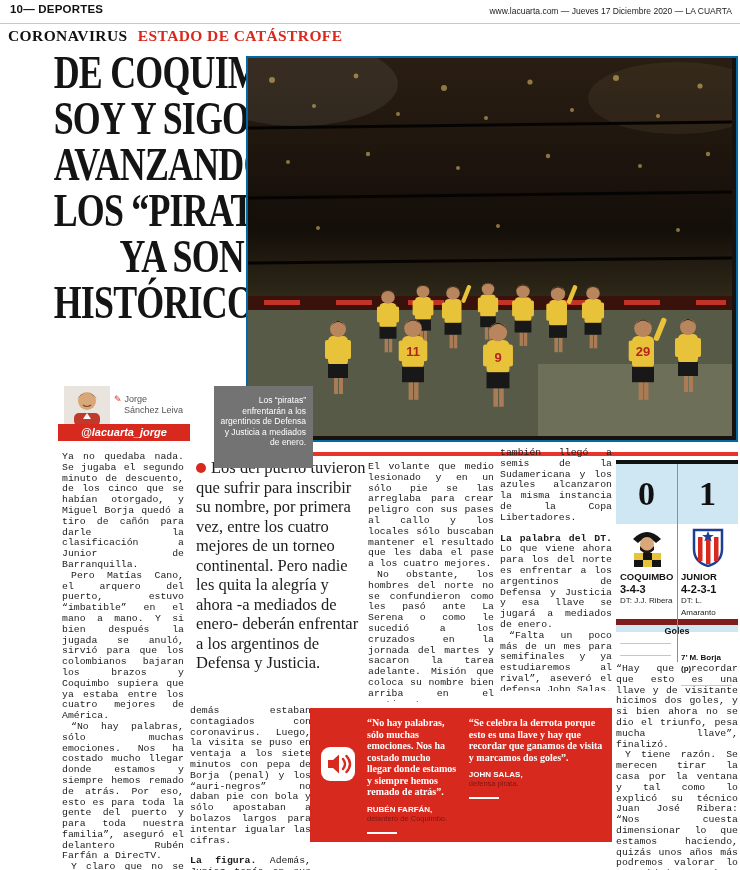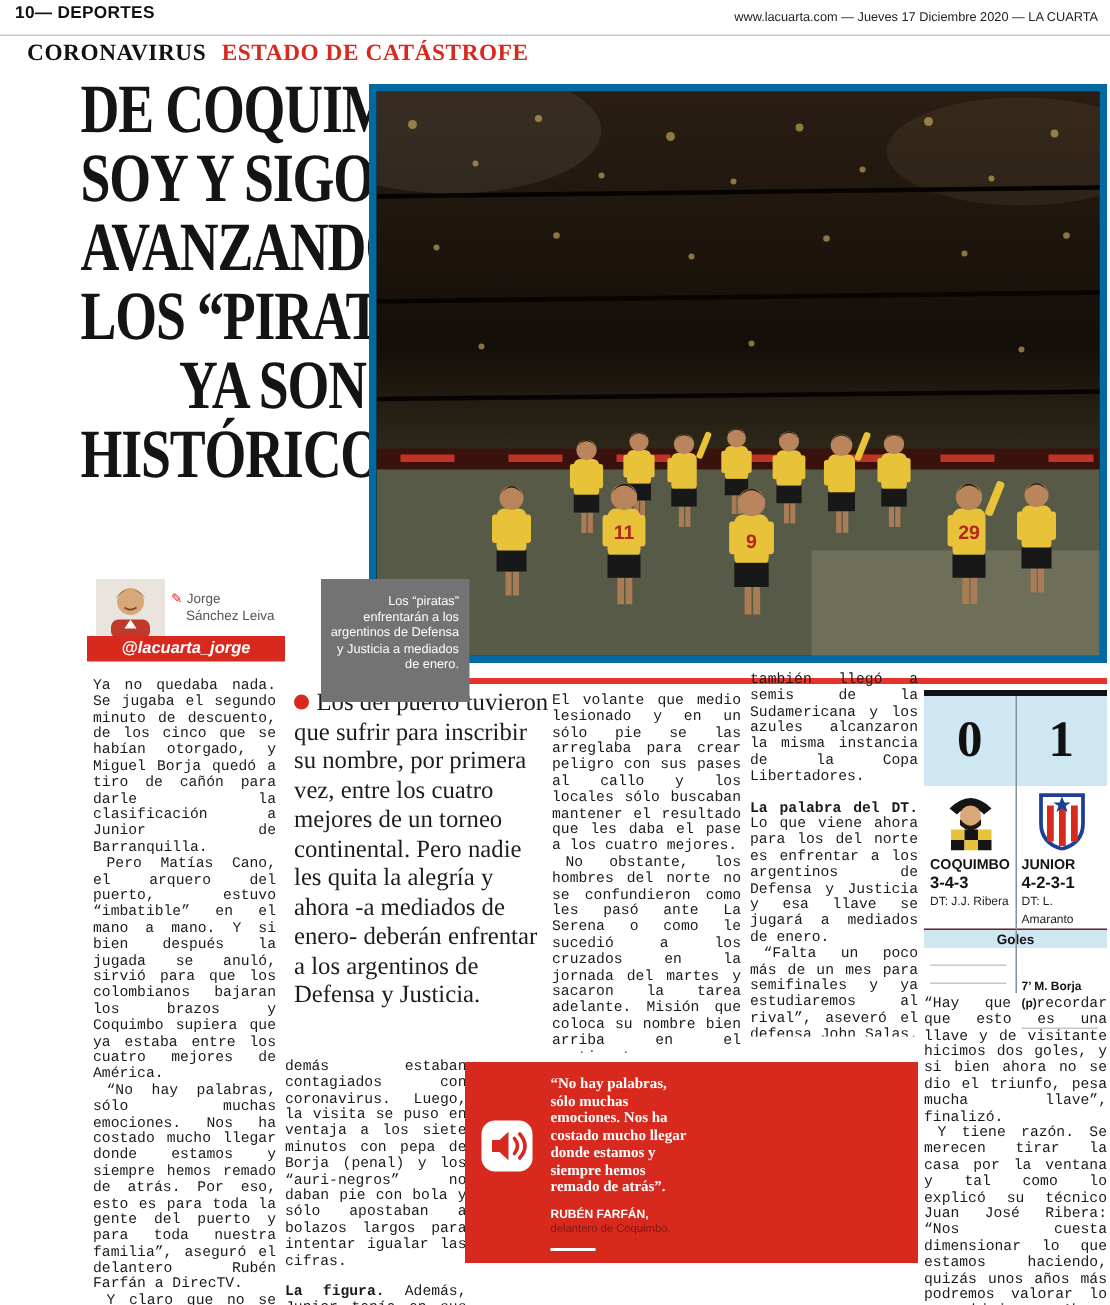--- a/index.html
+++ b/index.html
@@ -6,32 +6,32 @@
   * { box-sizing:border-box; }
   .page { position:relative; width:740px; height:870px; background:#fff; overflow:hidden;
           font-family:"Liberation Serif", serif; color:#121212; }
 
   
   .topbar-left  { position:absolute; top:3px; left:10px; font-family:"Liberation Sans",sans-serif;
                   font-weight:bold; font-size:11.5px; letter-spacing:.2px; color:#111; }
   .topbar-right { position:absolute; top:6px; right:8px; font-family:"Liberation Sans",sans-serif;
                   font-size:8.5px; color:#222; }
   .toprule { position:absolute; top:23px; left:0; width:740px; height:1px; background:#c9c9c9; }
-  .kicker { position:absolute; top:27px; left:18px; font-weight:bold; font-size:15.5px; letter-spacing:.4px; }
+  .kicker { position:absolute; top:27px; left:8px; font-weight:bold; font-size:15.5px; letter-spacing:.4px; }
   .kicker .k-red { color:#d8291e; margin-left:6px; }
 
   
   .headline { position:absolute; top:50px; left:0; width:244px; text-align:right;
               font-weight:bold; color:#141414; }
   .headline .hl { display:block; white-space:nowrap; font-size:46px; line-height:46px;
                   letter-spacing:-1px; transform:scaleX(.78); transform-origin:100% 50%; }
 
   
   .photo { position:absolute; left:246px; top:56px; width:492px; height:386px;
-           border:5px solid #0369a1; background:#17120d; overflow:hidden; }
+           border:2px solid #0369a1; background:#17120d; overflow:hidden; }
   .caption { position:absolute; left:214px; top:386px; width:99px; height:82px; background:#737373;
              color:#fff; font-family:"Liberation Sans",sans-serif; font-size:8.5px; line-height:10.5px;
              text-align:right; padding:9px 7px 6px 6px; z-index:6; }
   .redrule { position:absolute; left:280px; top:452px; width:458px; height:4px; background:#e8332a; }
 
   
   .avatar { position:absolute; left:64px; top:386px; width:46px; height:40px; background:#e9e5de;
             overflow:hidden; }
   .author { position:absolute; left:114px; top:394px; font-family:"Liberation Sans",sans-serif;
             font-size:9px; line-height:11px; color:#555; }
@@ -66,21 +66,21 @@
   .sb-scores .cell { flex:1; display:flex; align-items:center; justify-content:center;
                      font-family:"Liberation Serif",serif; font-weight:bold; font-size:34px; color:#111; }
   .sb-crests { display:flex; height:46px; background:#fff; }
   .sb-crests .cell { flex:1; display:flex; align-items:center; justify-content:center; }
   .sb-row { display:flex; }
   .sb-row .cell { flex:1; padding-left:4px; }
   .sb-name { font-weight:bold; font-size:9.5px; line-height:13px; }
   .sb-form { font-weight:bold; font-size:11px; line-height:12px; }
   .sb-dt   { font-size:8px; line-height:12px; color:#222; }
   .sb-goles { height:13px; background:#cfe7f3; text-align:center; font-weight:bold; font-size:9px;
-              line-height:13px; border-top:1px solid #7f1d1d; }
+              line-height:13px; border-top:6px solid #7f1d1d; }
   .sb-goals { display:flex; height:42px; }
   .sb-goals .cell { flex:1; padding:0 6px 0 4px; font-size:8px; font-weight:bold; line-height:11px; }
   .sb-goals .rule { height:0; border-bottom:1px solid #c6c6c6; margin-top:11px; }
   .sb-divider { position:absolute; left:50%; top:4px; width:1px; height:198px; background:#7f929d; }
 
   
   .quotebox { position:absolute; left:310px; top:708px; width:302px; height:134px; background:#d8291e;
               display:flex; padding:9px 8px 8px 9px; color:#fff; }
   .qb-icon { width:46px; flex:none; padding-top:28px; }
   .qb-quote { font-size:10px; line-height:11.5px; font-weight:bold; }
@@ -323,15 +323,21 @@
         <path d="M24 14 q4 5 0 10" stroke="#d8291e" stroke-width="2.4" fill="none" stroke-linecap="round"></path>
         <path d="M27.5 11 q7 8 0 16" stroke="#d8291e" stroke-width="2.4" fill="none" stroke-linecap="round"></path>
       </svg>
     </div>
     <div class="qb1">
       <div class="qb-quote">“No hay palabras, sólo muchas emociones. Nos ha costado mucho llegar donde estamos y siempre hemos remado de atrás”.</div>
       <div class="qb-name">RUBÉN FARFÁN,</div>
       <div class="qb-role">delantero de Coquimbo.</div>
       <div class="qb-dash"></div>
     </div>
+    <div class="qb2">
+      <div class="qb-quote">“Se celebra la derrota porque esto es una llave y hay que recordar que ganamos de visita y marcamos dos goles”.</div>
+      <div class="qb-name">JOHN SALAS,</div>
+      <div class="qb-role">defensa pirata.</div>
+      <div class="qb-dash"></div>
+    </div>
   </div>
 
 </div>
 
 </body></html>

